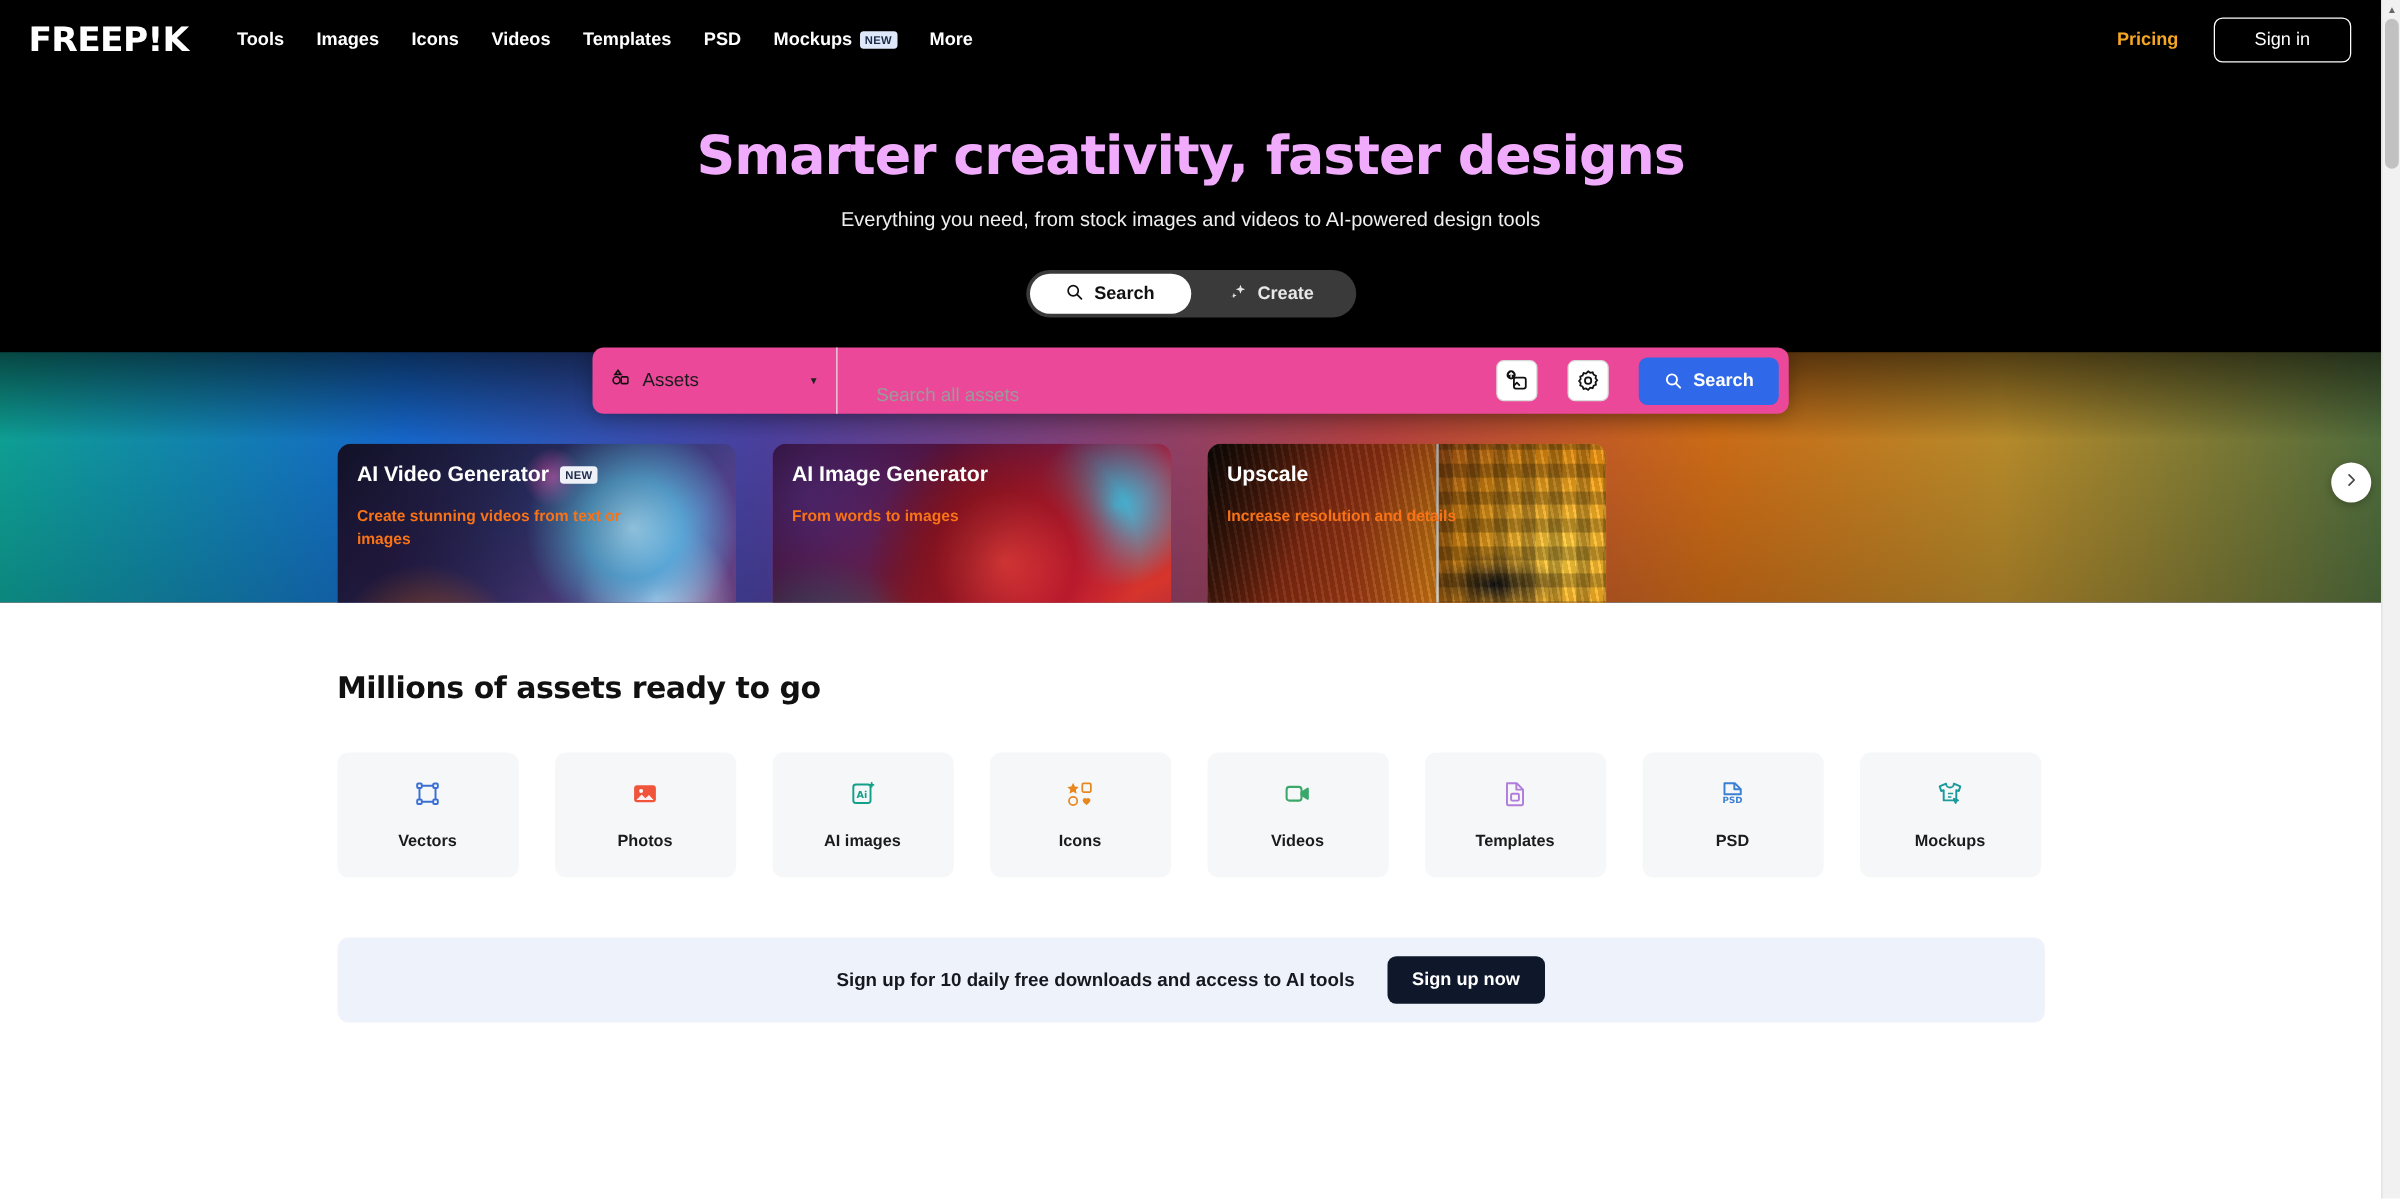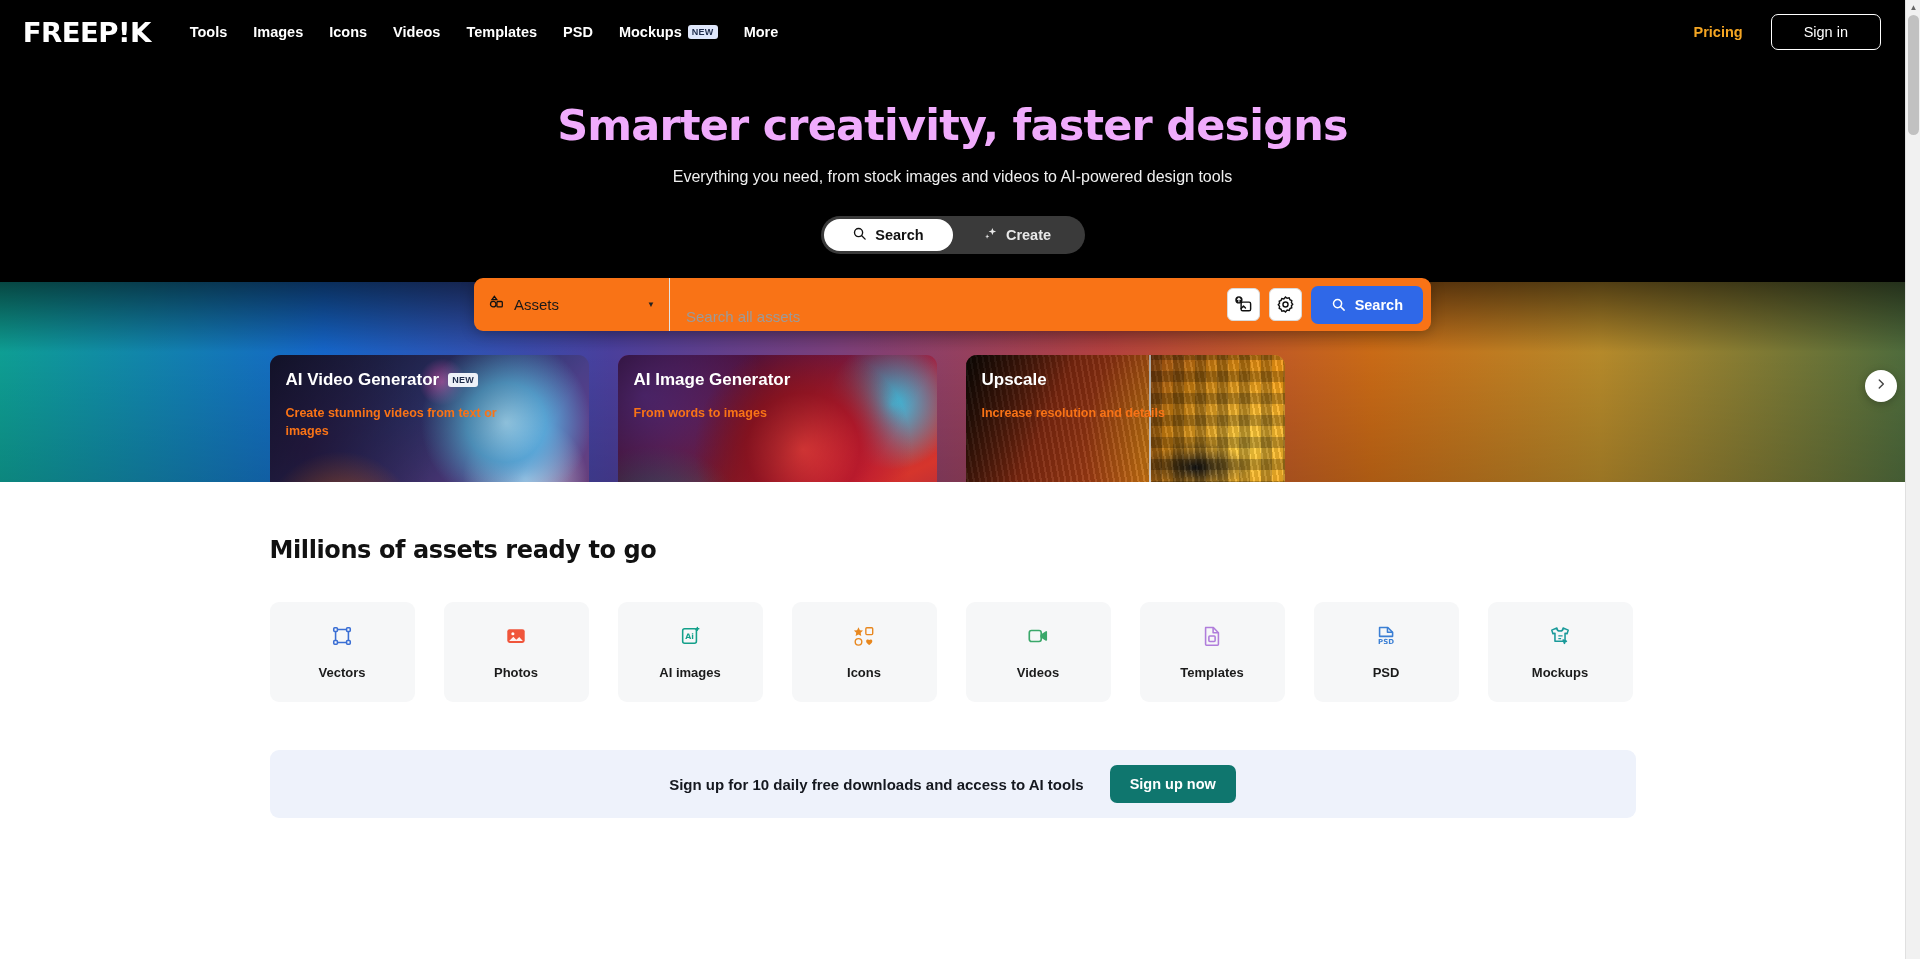--- a/index.html
+++ b/index.html
@@ -88,22 +88,23 @@
     flex: 1; height: 32px; border-radius: 16px; display: flex; align-items: center;
     justify-content: center; gap: 8px; font-size: 14.5px; font-weight: 600;
     cursor: pointer; color: #e8e8e8;
   }
   .mode-pill.active { background: #fff; color: #111; }
   .mode-pill svg { width: 15px; height: 15px; }
 
   
   .searchbar {
     position: relative; z-index: 10; margin: 24px auto 0; width: 957px; height: 53px;
-    background: #f97316; border-radius: 9px; display: flex; align-items: center;
+    background: #ec4899; border-radius: 9px; display: flex; align-items: center;
     box-shadow: 0 2px 14px rgba(0,0,0,0.28);
+    gap: 15px;
   }
   .asset-select {
     width: 196px; height: 100%; display: flex; align-items: center; gap: 9px;
     padding: 0 14px; cursor: pointer; border-right: 1px solid #e3e3e3;
   }
   .asset-select .label { font-size: 15px; color: #1a1a1a; font-weight: 400; }
   .asset-select .caret { margin-left: auto; font-size: 8px; color: #222; }
   .search-input {
     flex: 1; height: 100%; border: none; outline: none; font-size: 15px;
     padding: 0 16px; color: #222; background: transparent;
@@ -232,21 +233,21 @@
   .tile svg { width: 22px; height: 22px; }
 
   
   .signup-banner {
     width: 1366px; margin: 48px auto 0; height: 68px; background: #eef2fb;
     border-radius: 9px; display: flex; align-items: center; justify-content: center;
     gap: 26px;
   }
   .signup-text { font-size: 15px; font-weight: 700; color: #15181f; }
   .signup-btn {
-    background: #0f766e; color: #fff; border: none; border-radius: 7px;
+    background: #0f172a; color: #fff; border: none; border-radius: 7px;
     height: 38px; padding: 0 20px; font-size: 14.5px; font-weight: 700;
     cursor: pointer; font-family: "Liberation Sans", sans-serif;
   }
 </style>
 </head>
 <body>
 
 <div class="viewport">
 
   <section class="hero">

